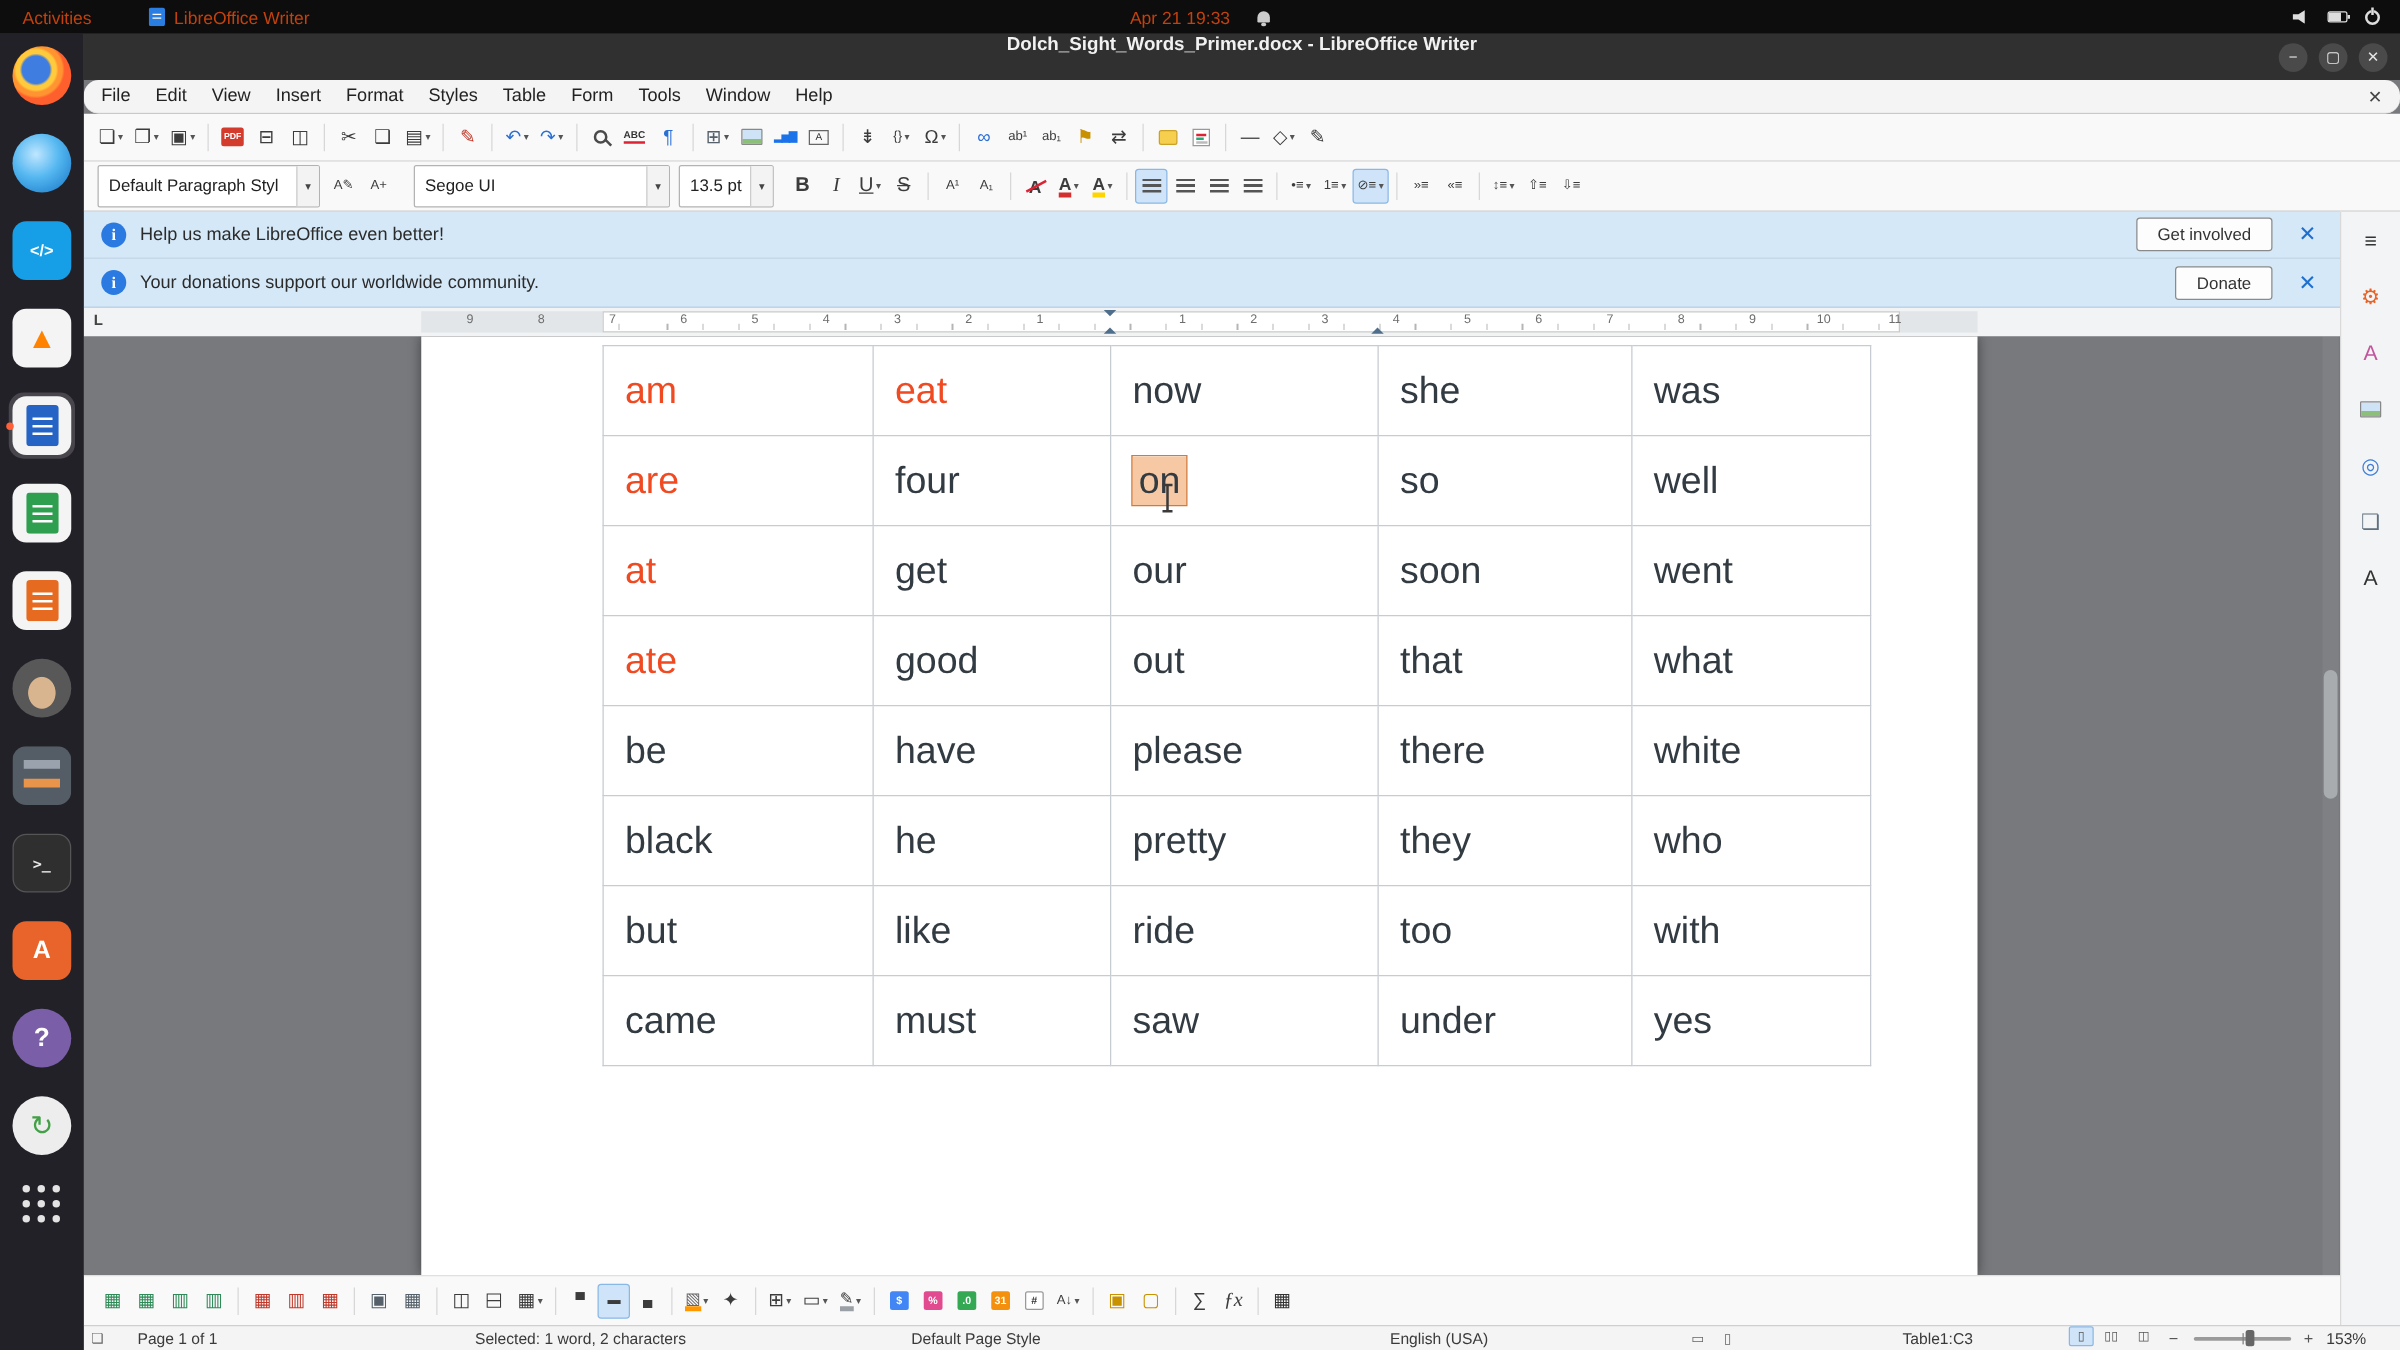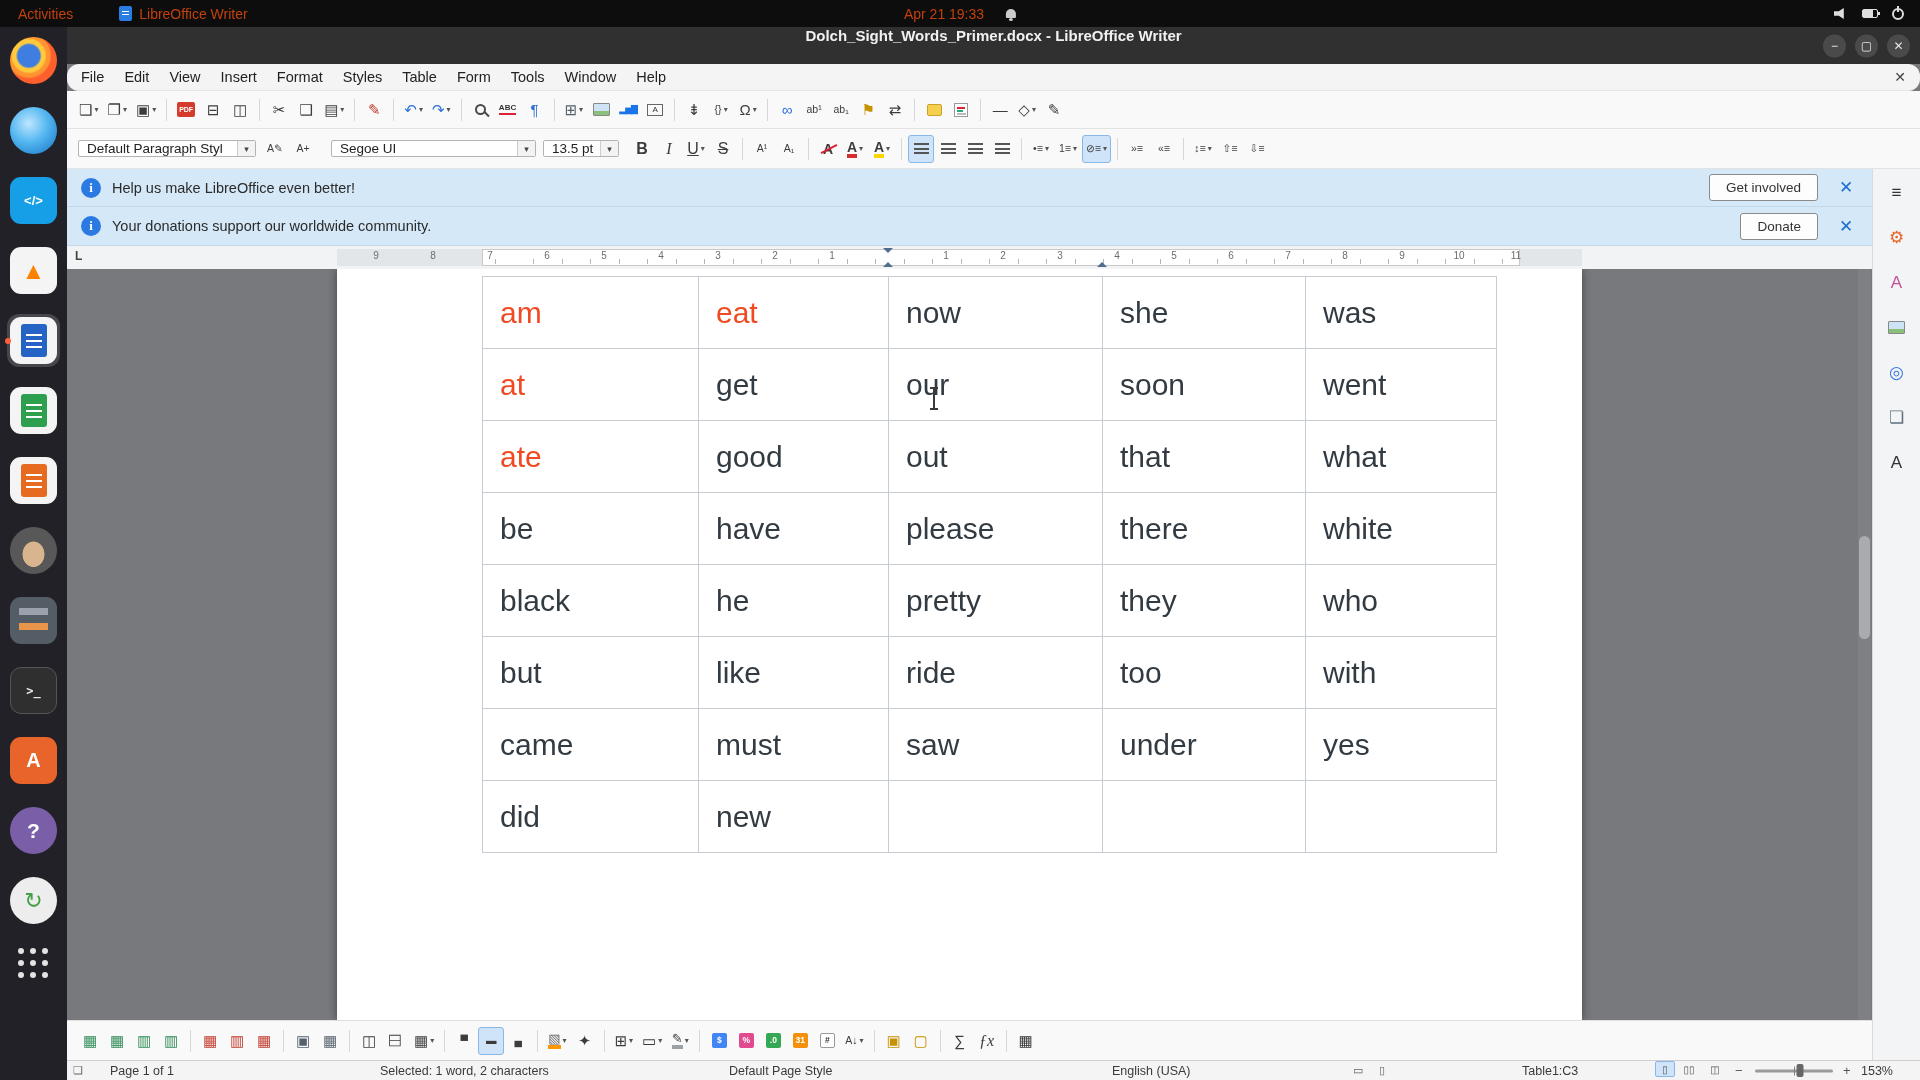--- a/index.html
+++ b/index.html
@@ -83,21 +83,21 @@
   .chip-blue{background:#4285f4;}.chip-pink{background:#e24a90;}.chip-green{background:#34a853;}.chip-orange{background:#f4900c;}
   .chip-white{background:#fff;border:1px solid #999;color:#333;}
   .fcolor{font-weight:bold;font-size:14px;border-bottom:4px solid #d32f2f;}
   .hcolor{font-weight:bold;font-size:14px;border-bottom:4px solid #ffd500;}
   .clearfmt{font-weight:bold;font-size:14px;position:relative;}
   .clearfmt::after{content:"";position:absolute;left:-3px;top:45%;width:18px;height:2px;background:#d23;transform:rotate(-28deg);}
   .bars{width:15px;height:11px;background:repeating-linear-gradient(to bottom,#555 0 2px,transparent 2px 4.5px);}
   .bucket{font-size:13px;color:#666;border-bottom:4px solid #ff9800;}
   .bcolor{font-size:13px;border-bottom:4px solid #9aa0a6;}
   .flip{transform:rotate(90deg);}
-  .combo{height:17px;background:#fff;border:1px solid #b3b3b3;border-radius:2px;display:flex;align-items:center;font-size:13.5px;color:#222;margin:0 3px;}
+  .combo{height:34px;background:#fff;border:1px solid #b3b3b3;border-radius:2px;display:flex;align-items:center;font-size:13.5px;color:#222;margin:0 3px;}
   .combo .val{padding:0 8px;white-space:nowrap;overflow:hidden;flex:1;}
   .combo .arrow{width:18px;align-self:stretch;display:flex;align-items:center;justify-content:center;border-left:1px solid #ccc;font-size:9px;color:#444;background:#f3f3f3;flex:none;}
   .combo-para{width:178px;}
   .combo-font{width:205px;margin-left:12px;}
   .combo-size{width:76px;}
   .stylebtns{display:flex;gap:2px;margin:0 2px;}
 
   
   .notif{position:absolute;left:67px;right:48px;background:#d5e8f7;display:flex;align-items:center;padding:0 14px;border-bottom:1px solid #c2d8eb;z-index:25;}
   .notif1{top:169px;height:38px;}
@@ -536,20 +536,27 @@
             <col class="col4">
             <col class="col5">
         </colgroup>
         <tbody>
             <tr>
               <td><span class="word orange">am</span></td>
               <td><span class="word orange">eat</span></td>
               <td><span class="word">now</span></td>
               <td><span class="word">she</span></td>
               <td><span class="word">was</span></td>
+            </tr>
+            <tr>
+              <td><span class="word orange">are</span></td>
+              <td><span class="word">four</span></td>
+              <td><span class="word selected">on</span></td>
+              <td><span class="word">so</span></td>
+              <td><span class="word">well</span></td>
             </tr>
             <tr>
               <td><span class="word orange">at</span></td>
               <td><span class="word">get</span></td>
               <td><span class="word">our</span></td>
               <td><span class="word">soon</span></td>
               <td><span class="word">went</span></td>
             </tr>
             <tr>
               <td><span class="word orange">ate</span></td>
@@ -579,27 +586,20 @@
               <td><span class="word">too</span></td>
               <td><span class="word">with</span></td>
             </tr>
             <tr>
               <td><span class="word">came</span></td>
               <td><span class="word">must</span></td>
               <td><span class="word">saw</span></td>
               <td><span class="word">under</span></td>
               <td><span class="word">yes</span></td>
             </tr>
-            <tr>
-              <td><span class="word">did</span></td>
-              <td><span class="word">new</span></td>
-              <td><span class="word"></span></td>
-              <td><span class="word"></span></td>
-              <td><span class="word"></span></td>
-            </tr>
           </tbody>
       </table>
     </div>
     <div class="ibeam"></div>
     <div class="vscroll">
       <div class="vthumb"></div>
     </div>
   </div>
 
   <div class="sidestrip">

